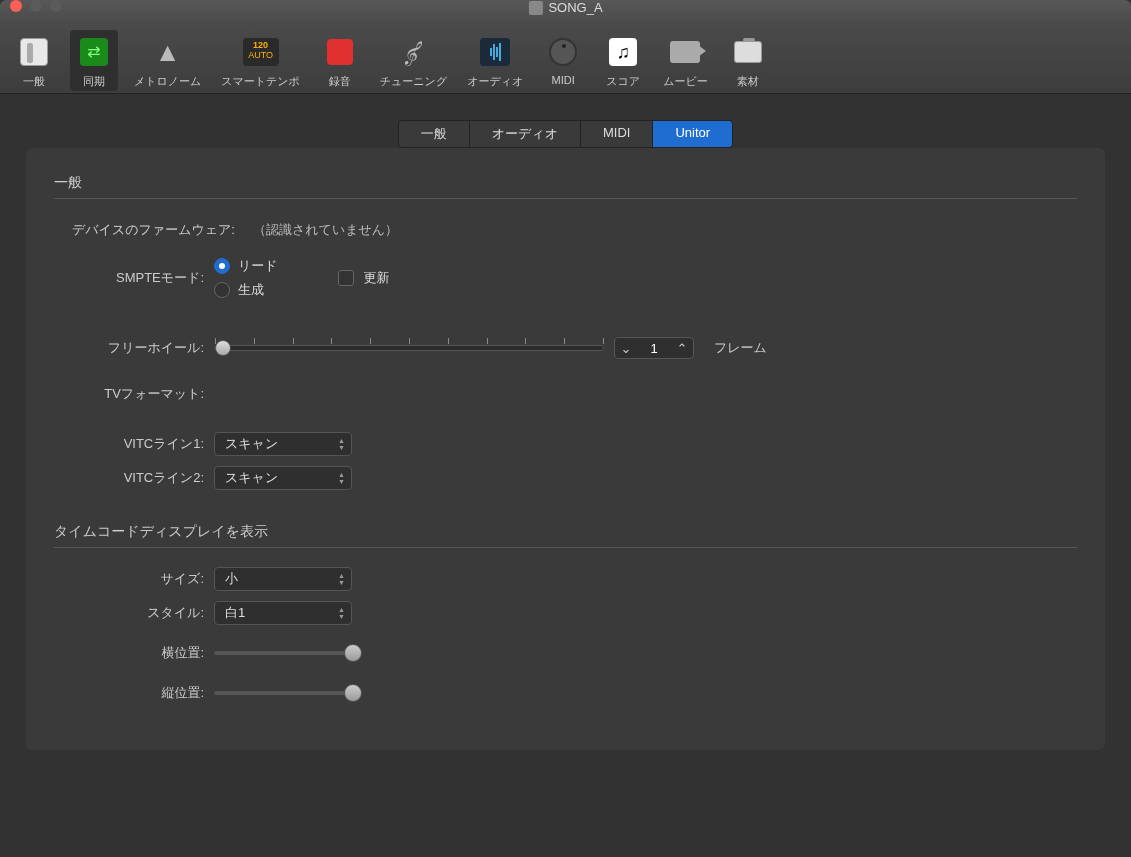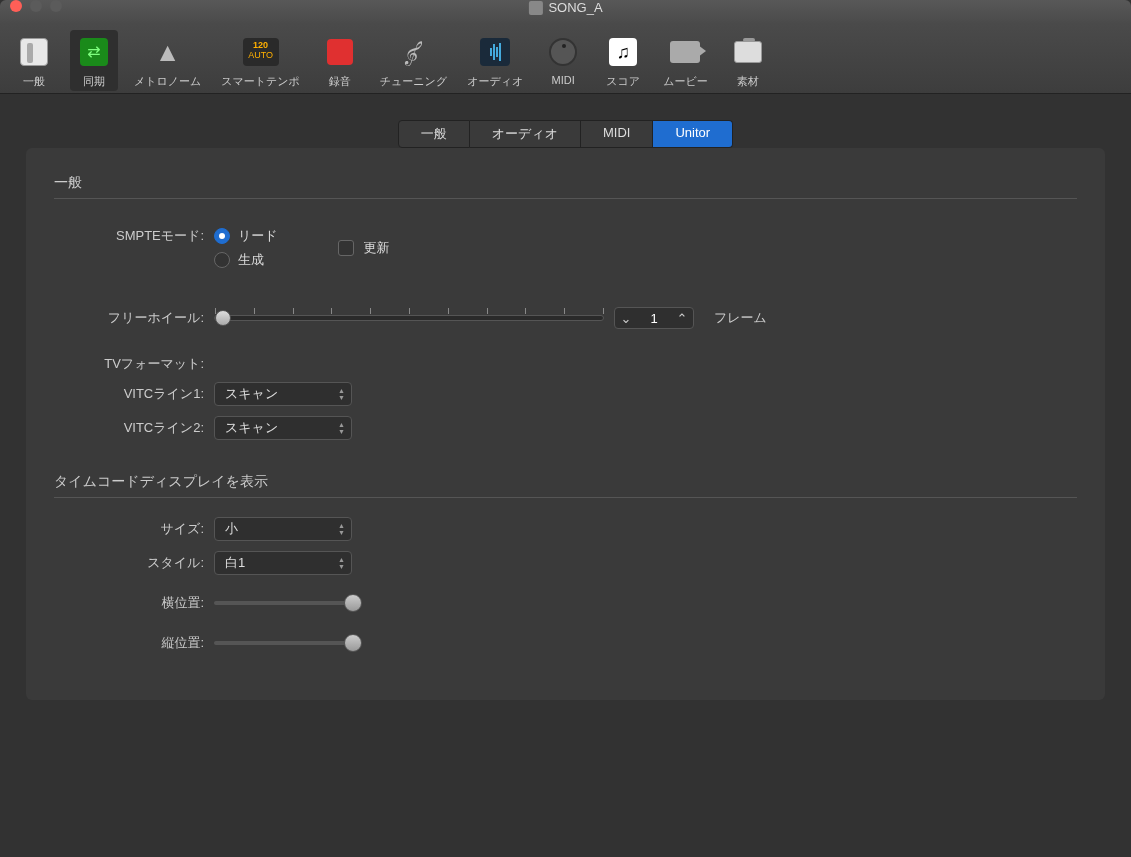--- a/index.html
+++ b/index.html
@@ -163,24 +163,28 @@
       <div class="seg-btn">オーディオ</div>
       <div class="seg-btn">MIDI</div>
       <div class="seg-btn active">Unitor</div>
     </div>
 
   <div class="panel">
 
     <div class="sec-title">一般</div>
     <hr class="sec-hr">
 
+    <div class="row">
+      <div class="lbl" style="width:auto; text-align:left; padding-left:18px;">デバイスのファームウェア:</div>
+      <div style="padding-left:8px;">（認識されていません）</div>
+    </div>
 
     <div style="height:10px"></div>
 
-    <div class="row" style="align-items:flex-start;">
+    <div class="row" style="align-items:center;">
       <div class="lbl">SMPTEモード:</div>
       <div class="ctrls">
         <div class="rgrp" id="smpte-mode">
             <div class="rline">
               <span class="radio on"></span>
               <span class="radio-lbl">リード</span>
             </div>
             <div class="rline">
               <span class="radio "></span>
               <span class="radio-lbl">生成</span>
@@ -222,21 +226,21 @@
         <span class="unit">フレーム</span>
       </div>
     </div>
 
     <div style="height:16px"></div>
 
     <div class="row">
       <div class="lbl">TVフォーマット:</div>
     </div>
 
-    <div class="row" style="margin-top:4px;">
+    <div class="row" style="margin-top:24px;">
       <div class="lbl">VITCライン1:</div>
       <div class="ctrls">
         <div class="select">
           <span>スキャン</span>
           <span class="chev-ud">
               <span>▲</span>
               <span>▼</span>
             </span>
         </div>
       </div>

